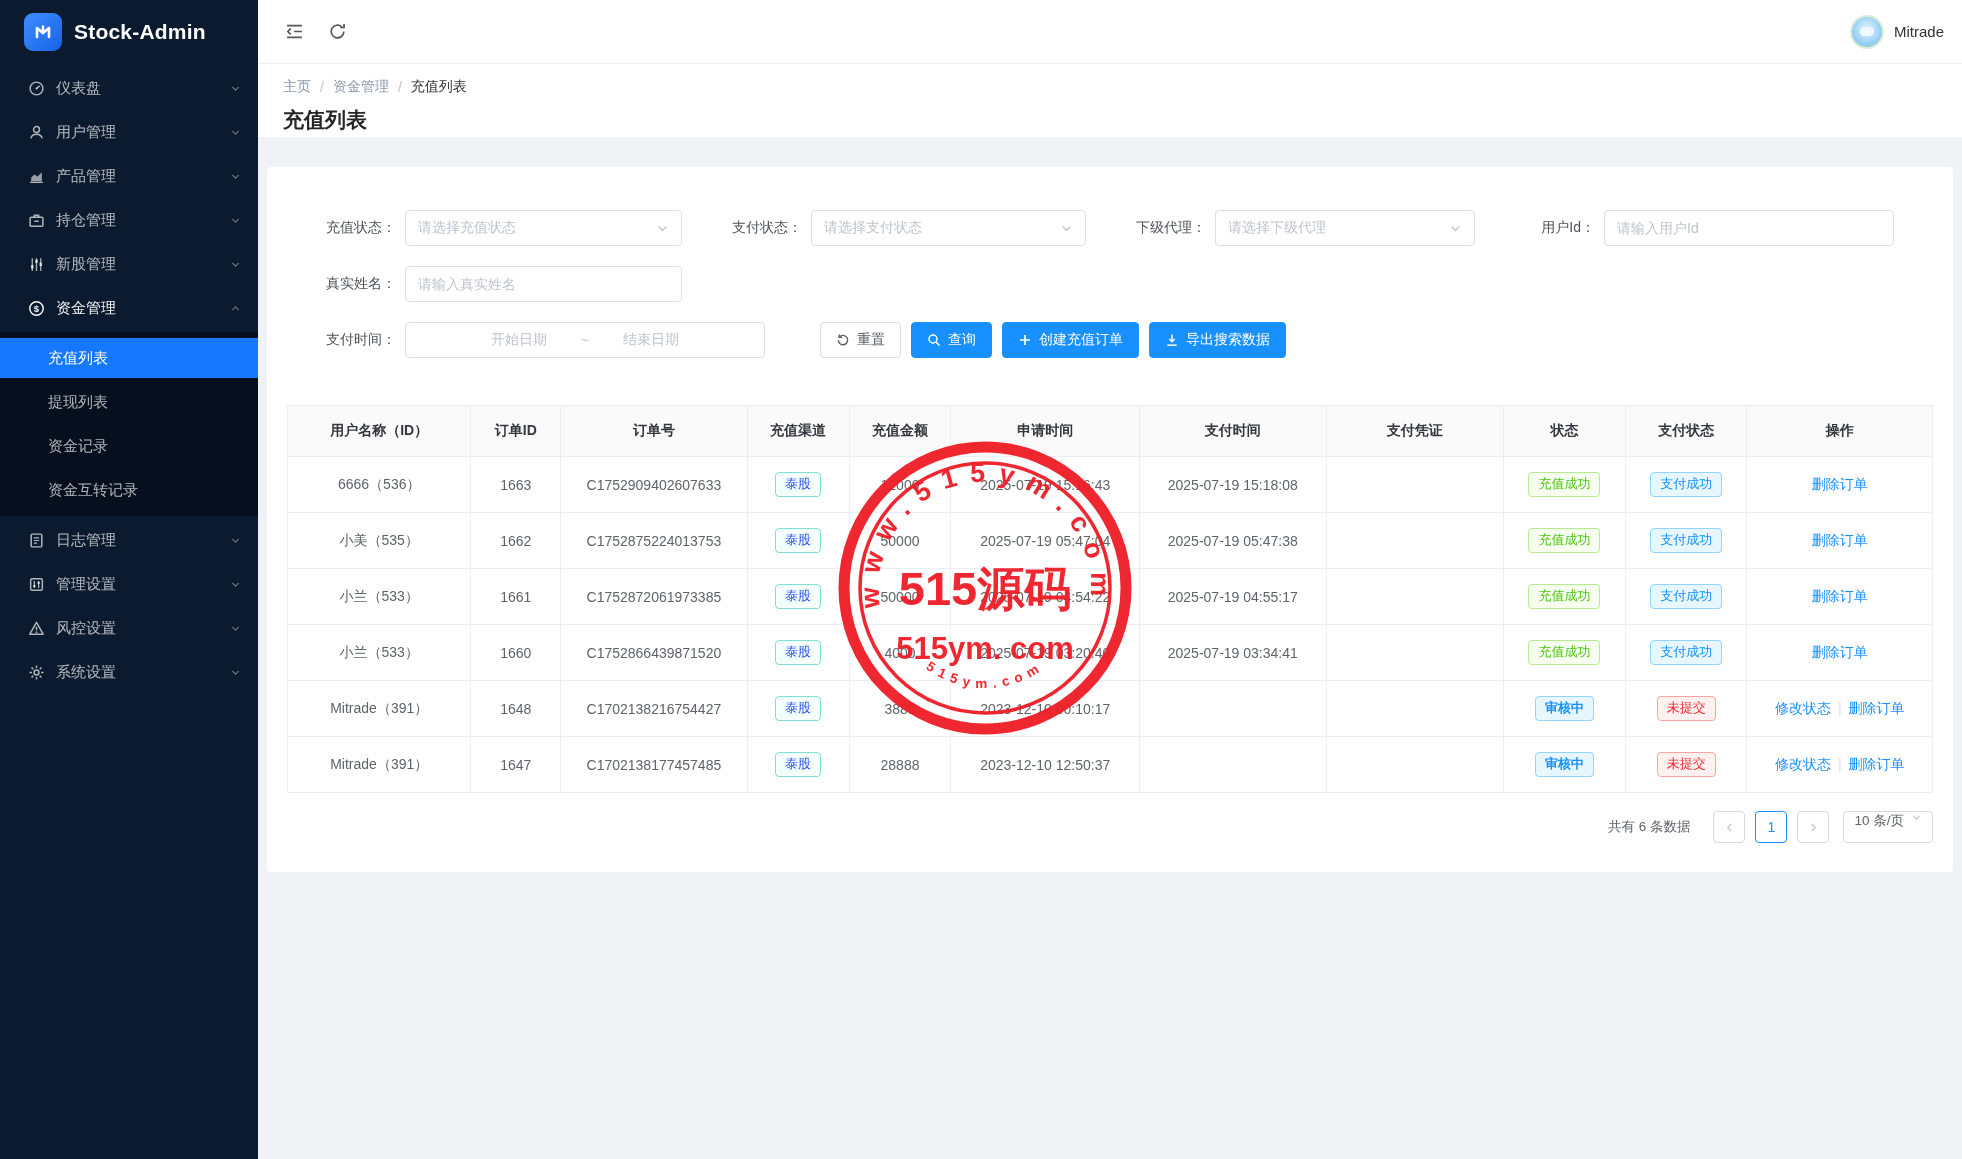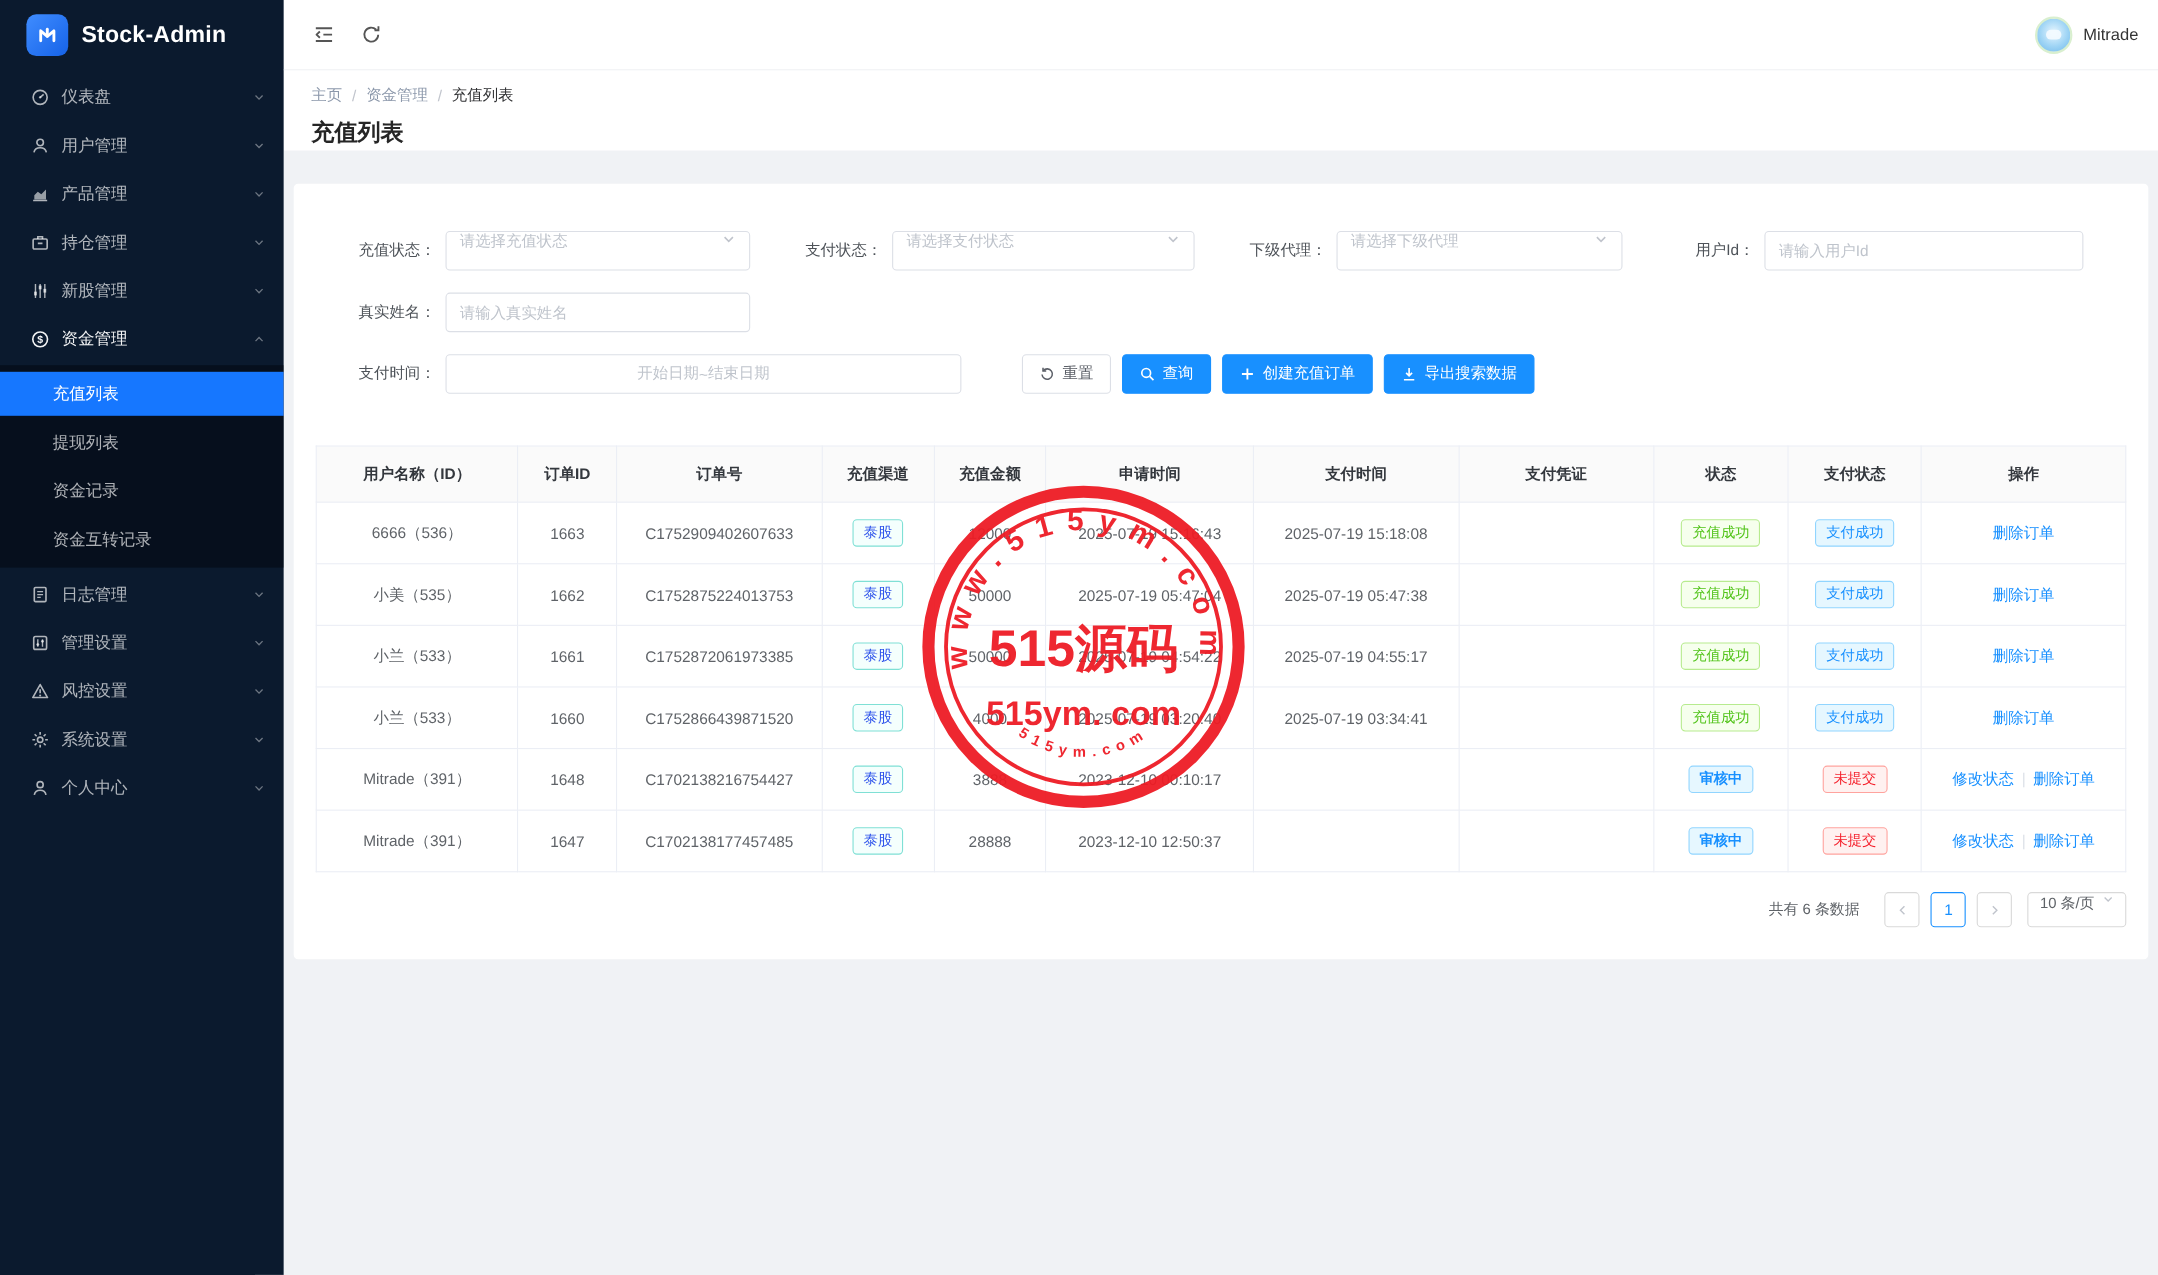--- a/index.html
+++ b/index.html
@@ -36,29 +36,29 @@
   .bc-link{color:#8c98ab;cursor:pointer;}
   .bc-sep{color:#c0c4cc;}
   .bc-cur{color:#303133;}
   .page-title{margin:10px 0 0 0;font-size:21px;font-weight:bold;color:#262626;}
   .content{flex:1;background:#f0f2f5;padding:30px 9px;box-sizing:border-box;overflow:hidden;}
   .card{background:#fff;border-radius:4px;width:100%;box-sizing:border-box;}
   
   .filters{padding:43px 47px 0 47px;}
   .frow{display:flex;align-items:center;margin-bottom:20px;}
   .flabel{width:82px;text-align:right;margin-right:9px;font-size:14px;color:#4e5359;flex:none;white-space:nowrap;}
-  .sel{display:flex;justify-content:space-between;border:1px solid #dcdfe6;border-radius:4px;height:36px;box-sizing:border-box;padding:0 12px;background:#fff;cursor:pointer;}
+  .sel{display:flex;align-items:center;justify-content:space-between;border:1px solid #dcdfe6;border-radius:4px;height:36px;box-sizing:border-box;padding:0 12px;background:#fff;cursor:pointer;}
   .ph{color:#bfc4cc;font-size:14px;}
   .sel-arrow{width:13px;height:13px;color:#c0c4cc;display:inline-flex;}
   .sel-arrow svg{width:100%;height:100%;}
   .tinput{border:1px solid #dcdfe6;border-radius:4px;height:36px;box-sizing:border-box;padding:0 12px;font-size:14px;color:#606266;outline:none;font-family:inherit;background:#fff;}
   .tinput::placeholder{color:#bfc4cc;}
   .w277{width:277px;} .w275{width:275px;} .w260{width:260px;} .w290{width:290px;}
   .mr38{margin-right:38px;}
-  .rangebox{width:469px;height:36px;box-sizing:border-box;border:1px solid #dcdfe6;border-radius:4px;display:flex;align-items:center;justify-content:center;background:#fff;cursor:pointer;}
+  .rangebox{width:360px;height:36px;box-sizing:border-box;border:1px solid #dcdfe6;border-radius:4px;display:flex;align-items:center;justify-content:center;gap:34px;background:#fff;cursor:pointer;}
   .rangebox .ph{font-size:14px;}
   .btn{height:36px;border-radius:4px;display:inline-flex;align-items:center;gap:7px;padding:0 15px;font-size:14px;cursor:pointer;box-sizing:border-box;white-space:nowrap;}
   .btn-plain{background:#fff;border:1px solid #dcdfe6;color:#5a5e66;margin-left:55px;}
   .btn-primary{background:#1890ff;border:1px solid #1890ff;color:#fff;margin-left:10px;}
   .bicon{width:14px;height:14px;display:inline-flex;}
   .bicon svg{width:100%;height:100%;}
   
   .table-wrap{padding:27px 20px 0 20px;}
   table{border-collapse:collapse;width:100%;table-layout:fixed;}
   th{height:50px;background:#fafafa;border:1px solid #ebeef5;font-size:14px;font-weight:600;color:#33373d;text-align:center;padding:0 4px;}
@@ -246,34 +246,20 @@
               </g>
             </svg>
           </span>
           <span class="mlabel">系统设置</span>
           <span class="mchev">
             <svg viewBox="0 0 12 12">
               <path d="M2.5 4.2 L6 7.8 L9.5 4.2" fill="none" stroke="currentColor" stroke-width="1.3"></path>
             </svg>
           </span>
         </div>
-        <div class="mi">
-          <span class="micon">
-            <svg viewBox="0 0 16 16">
-              <circle cx="8" cy="5" r="2.6" fill="none" stroke="currentColor" stroke-width="1.4"></circle>
-              <path d="M3 13.8c.5-2.8 2.3-4 5-4s4.5 1.2 5 4" fill="none" stroke="currentColor" stroke-width="1.4"></path>
-            </svg>
-          </span>
-          <span class="mlabel">个人中心</span>
-          <span class="mchev">
-            <svg viewBox="0 0 12 12">
-              <path d="M2.5 4.2 L6 7.8 L9.5 4.2" fill="none" stroke="currentColor" stroke-width="1.3"></path>
-            </svg>
-          </span>
-        </div>
       </nav>
   </aside>
 
   <div class="main">
 
     <header class="topbar">
       <span class="tb-icon">
         <svg viewBox="0 0 18 18" fill="none" stroke="currentColor" stroke-width="1.6">
             <path d="M2 3.5h14M8.5 9H16M2 14.5h14"></path>
             <path d="M5.5 6.3 L2.6 9 L5.5 11.7" stroke-linejoin="round"></path>

